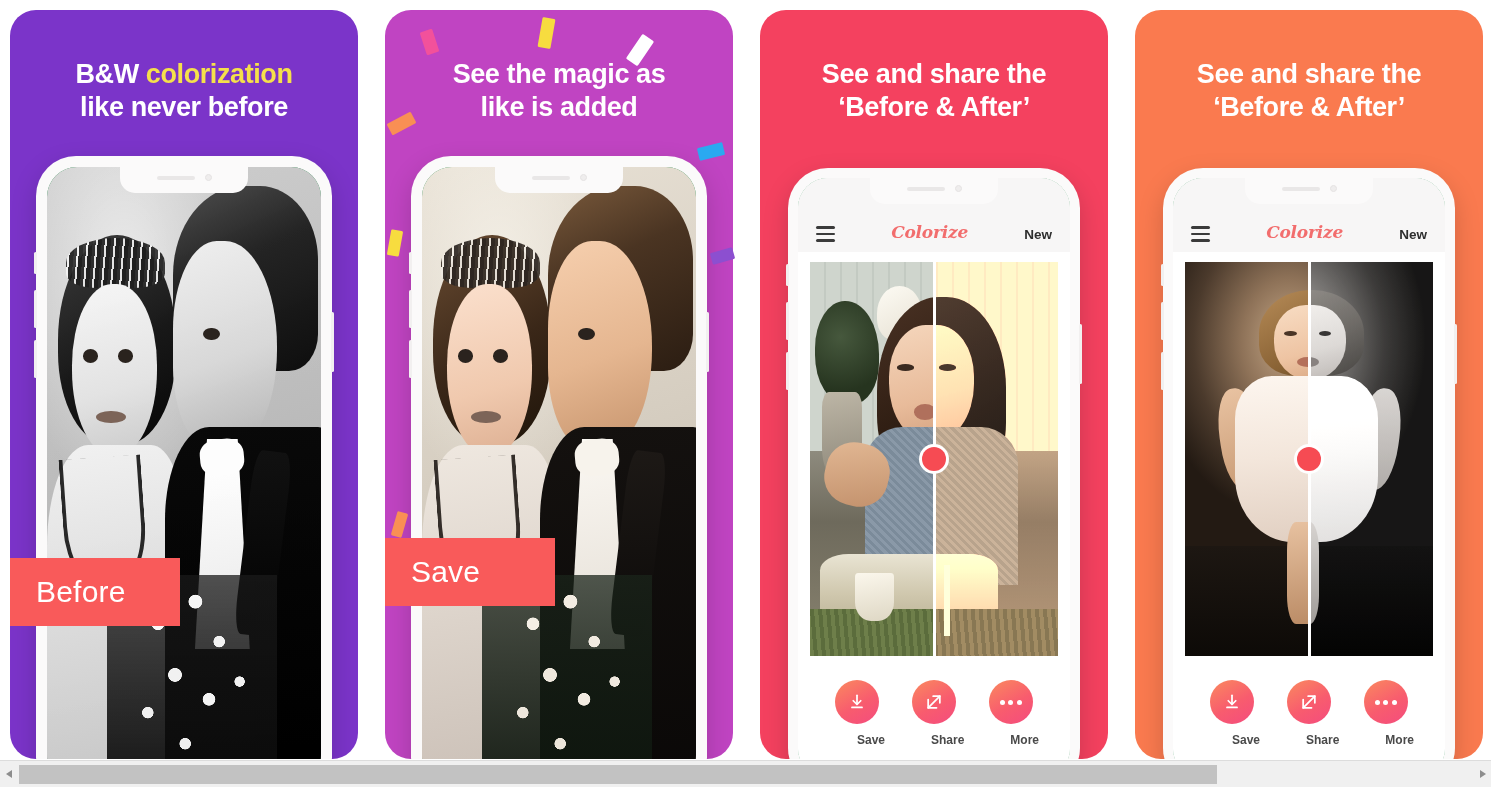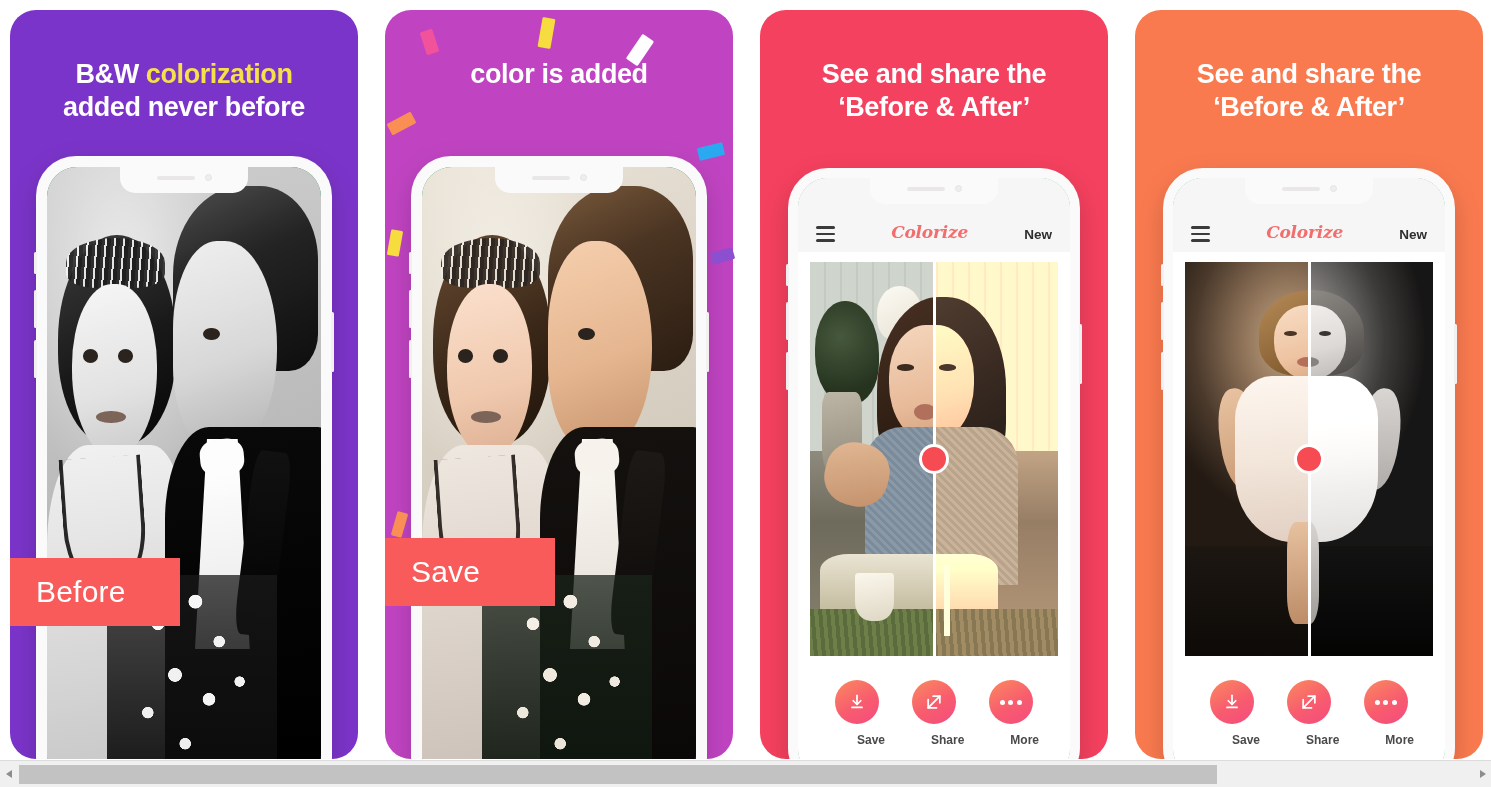--- a/index.html
+++ b/index.html
@@ -553,21 +553,21 @@
 </head>
 <body>
 
 <div id="gallery">
 
   <div class="panel" id="panel-0">
     <div class="headline">
       <span class="hl-line">
         <span>B&amp;W </span><span class="hl-accent">colorization</span>
       </span>
-      <span class="hl-line">added never before</span>
+      <span class="hl-line">like never before</span>
     </div>
 
     <div class="phone phone-tall">
       <div class="side-btn sb-l1"></div>
       <div class="side-btn sb-l2"></div>
       <div class="side-btn sb-l3"></div>
       <div class="side-btn sb-r1"></div>
       <div class="screen">
         <div class="notch">
           <span class="speaker"></span>
@@ -597,21 +597,22 @@
       </div>
     </div>
 
     <div class="ribbon" id="ribbon-0">
       <span>Before</span>
     </div>
   </div>
 
   <div class="panel" id="panel-1">
     <div class="headline">
-      <span class="hl-line">color is added</span>
+      <span class="hl-line">See the magic as</span>
+      <span class="hl-line">like is added</span>
     </div>
 
     <div class="phone phone-tall">
       <div class="side-btn sb-l1"></div>
       <div class="side-btn sb-l2"></div>
       <div class="side-btn sb-l3"></div>
       <div class="side-btn sb-r1"></div>
       <div class="screen">
         <div class="notch">
           <span class="speaker"></span>

